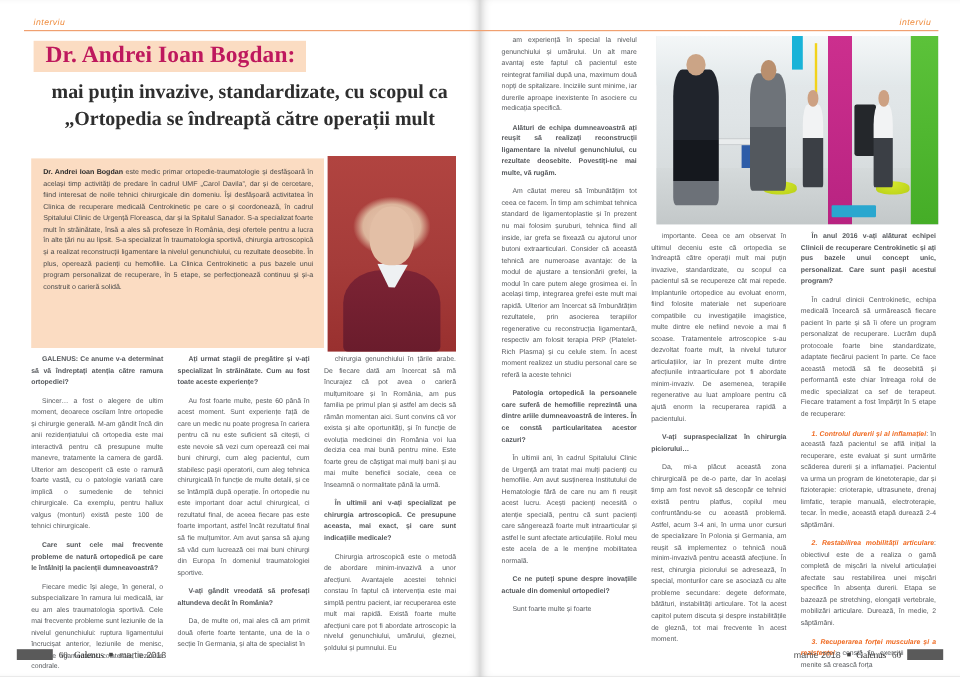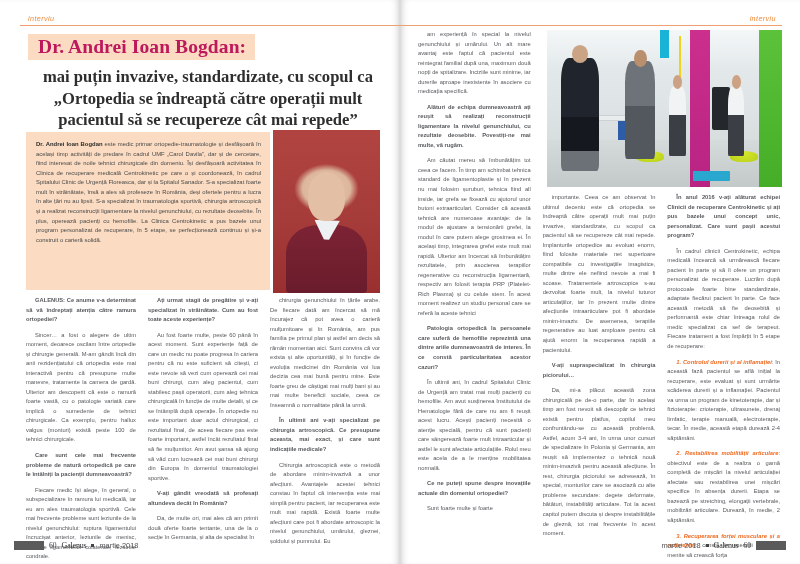--- a/index.html
+++ b/index.html
@@ -248,21 +248,20 @@
     <div class="runhead">
       <div class="rule"></div>
       <div class="kicker">interviu</div>
     </div>
 
     <div class="titlewrap">
       <div class="docname">Dr. Andrei Ioan Bogdan:</div>
       <div class="quote">
         <div>mai puțin invazive, standardizate, cu scopul ca</div>
         <div>„Ortopedia se îndreaptă către operații mult</div>
-        <div>pacientul să se recupereze cât mai repede”</div>
       </div>
     </div>
 
     <div class="introbox">
       <p>
         <b>Dr. Andrei Ioan Bogdan</b><span> este medic primar ortopedie-traumatologie și desfășoară în același timp activități de predare în cadrul UMF „Carol Davila”, dar și de cercetare, fiind interesat de noile tehnici chirurgicale din domeniu. Își desfășoară activitatea în Clinica de recuperare medicală Centrokinetic pe care o și coordonează, în cadrul Spitalului Clinic de Urgență Floreasca, dar și la Spitalul Sanador. S-a specializat foarte mult în străinătate, însă a ales să profeseze în România, deși ofertele pentru a lucra în alte țări nu au lipsit. S-a specializat în traumatologia sportivă, chirurgia artroscopică și a realizat reconstrucții ligamentare la nivelul genunchiului, cu rezultate deosebite. În plus, operează pacienți cu hemofilie. La Clinica Centrokinetic a pus bazele unui program personalizat de recuperare, în 5 etape, se perfecționează continuu și și-a construit o carieră solidă.</span>
       </p>
     </div>
 
     <div class="portrait">

